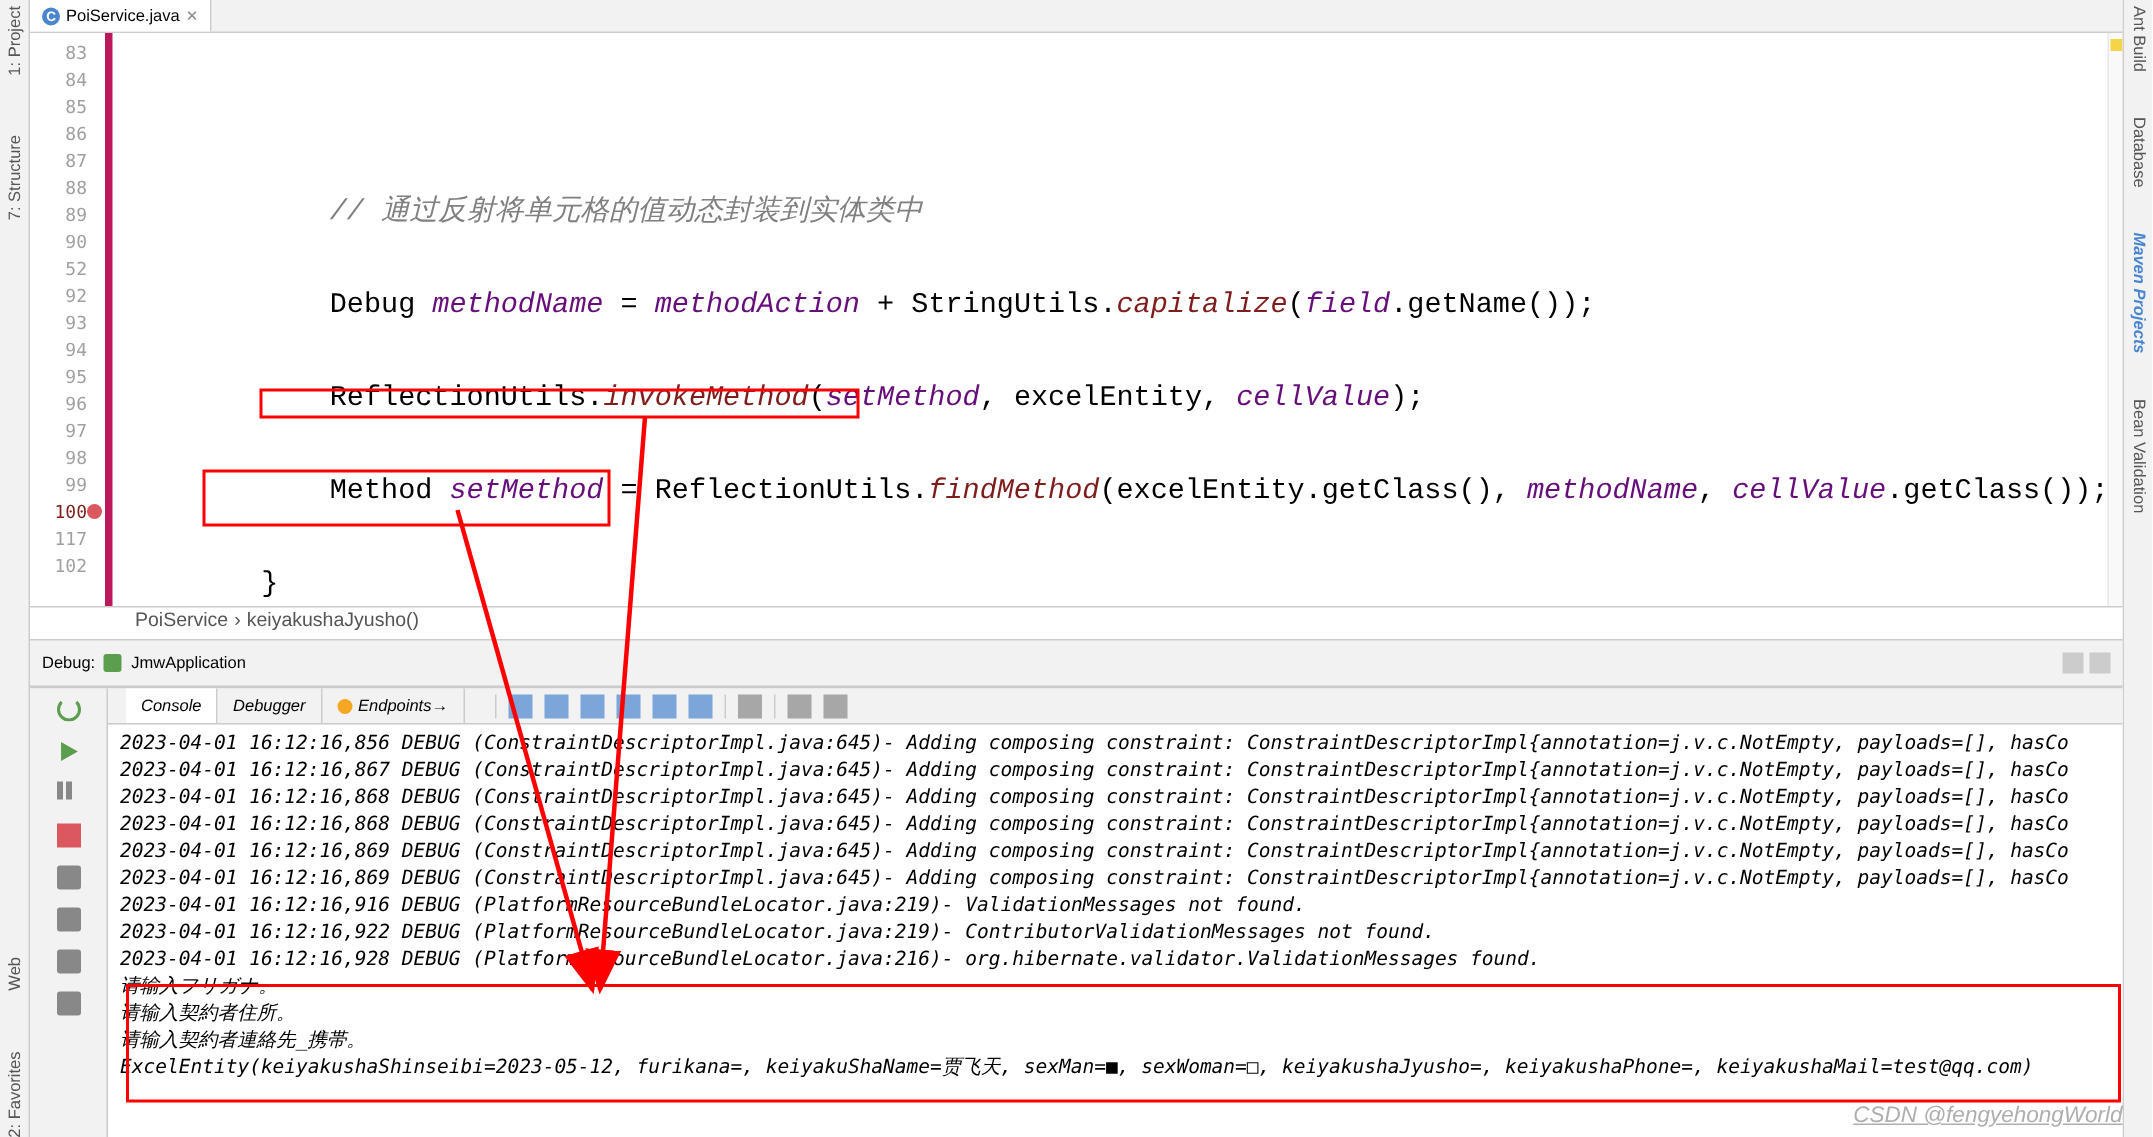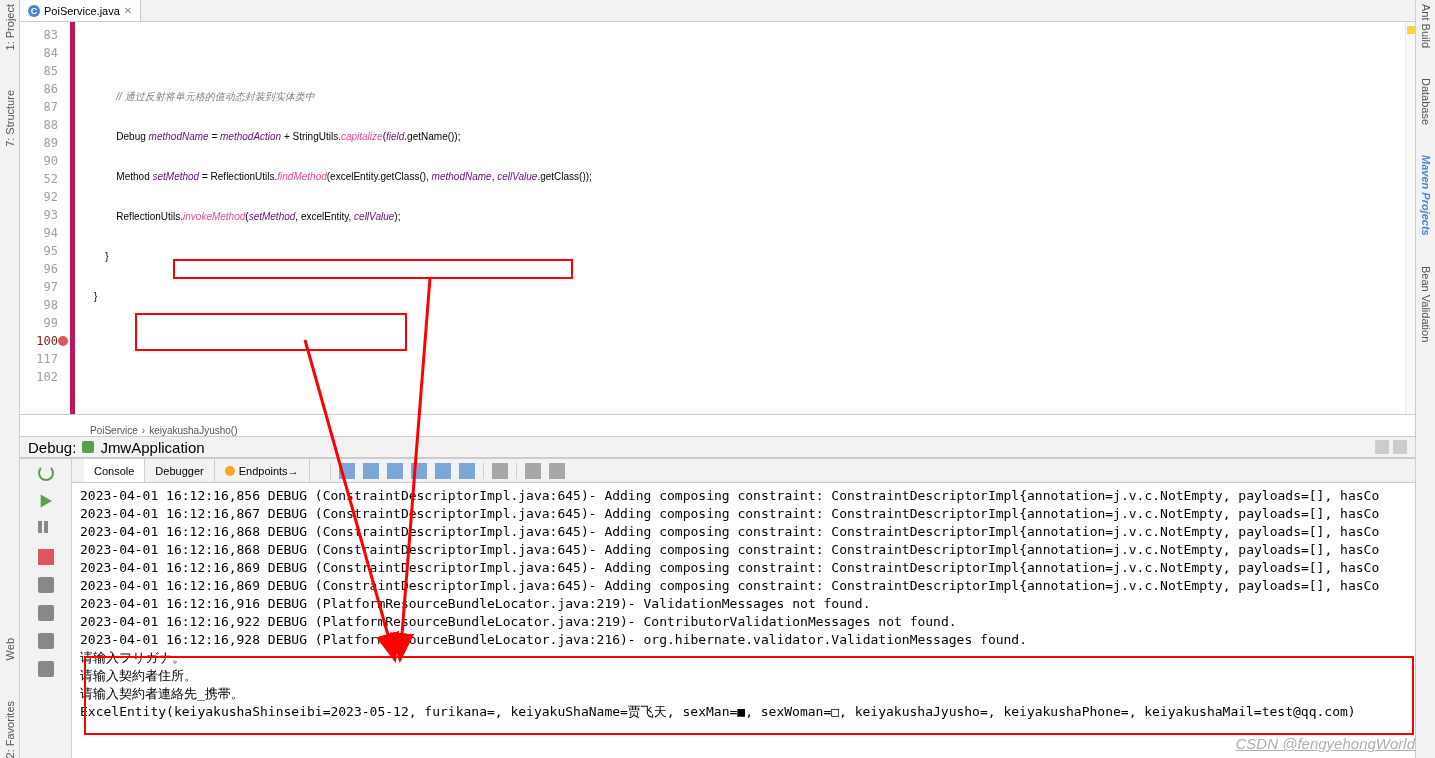--- a/index.html
+++ b/index.html
@@ -11,41 +11,41 @@
 .right-toolbar .vtext { writing-mode: vertical-rl; font-size: 11px; color: #555; cursor: pointer; white-space: nowrap; }
 .center { flex: 1; display: flex; flex-direction: column; position: relative; }
 .tabs-bar { height: 22px; background: #f2f2f2; border-bottom: 1px solid #ccc; display: flex; align-items: center; }
 .file-tab { height: 21px; background: #fff; border-right: 1px solid #ccc; display: flex; align-items: center; padding: 0 8px; gap: 4px; font-size: 11px; }
 .file-tab .c-icon { width: 12px; height: 12px; border-radius: 50%; background: #4a86cf; color: #fff; display: flex; align-items: center; justify-content: center; font-size: 9px; font-weight: bold; }
 .file-tab .close { color: #888; font-size: 10px; }
 .editor-area { flex: 1; display: flex; overflow: hidden; position: relative; }
 .gutter { width: 55px; background: #fff; border-right: 5px solid #be185d; padding-top: 4px; }
 .gutter .ln { height: 18px; text-align: right; padding-right: 12px; color: #a0a0a0; font-family: "Consolas", monospace; font-size: 12px; line-height: 18px; position: relative; }
 .gutter .bp { position: absolute; right: 2px; top: 4px; width: 10px; height: 10px; background: #db5860; border-radius: 50%; }
-.code-area { flex: 1; font-family: Liberation Sans, sans-serif; font-size: 10px; padding-top: 4px; overflow: hidden; position: relative; white-space: pre; }
+.code-area { flex: 1; font-family: Liberation Mono, monospace; font-size: 19px; padding-top: 4px; overflow: hidden; position: relative; white-space: pre; }
 .code-line { height: 18px; line-height: 18px; padding-left: 8px; }
 .cmt { color: #808080; font-style: italic; }
 .field { color: #660e7a; font-style: italic; margin-top: 12px; }
-.meth { color: #ec4899; font-style: italic; margin-top: 28px; }
+.meth { color: #7f1d1d; font-style: italic; margin-top: 28px; }
 .redbox { position: absolute; border: 2px solid #ff0000; pointer-events: none; }
-.breadcrumb { height: 22px; border-top: 1px solid #ccc; background: #fff; display: flex; align-items: flex-end; padding-left: 70px; font-size: 10px; color: #555; gap: 4px; }
-.debug-bar { height: 22px; background: #f2f2f2; border-top: 1px solid #ccc; border-bottom: 1px solid #ccc; display: flex; align-items: center; padding-left: 8px; gap: 6px; font-size: 15px; }
+.breadcrumb { height: 22px; border-top: 1px solid #ccc; background: #fff; display: flex; align-items: flex-start; padding-left: 70px; font-size: 13px; color: #555; gap: 4px; }
+.debug-bar { height: 32px; background: #f2f2f2; border-top: 1px solid #ccc; border-bottom: 1px solid #ccc; display: flex; align-items: center; padding-left: 8px; gap: 6px; font-size: 11px; }
 .debug-bar .bug { width: 12px; height: 12px; background: #5b9e4d; border-radius: 2px; }
 .debug-bar .right-icons { margin-left: auto; display: flex; gap: 4px; padding-right: 8px; }
 .debug-bar .ricon { width: 14px; height: 14px; background: #ccc; }
 .debug-panel { flex: 0 0 300px; display: flex; background: #fff; border-top: 1px solid #ccc; }
 .debug-left { width: 52px; background: #f2f2f2; border-right: 1px solid #ccc; display: flex; flex-direction: column; align-items: center; padding-top: 6px; gap: 12px; }
 .debug-left .dicon { width: 16px; height: 16px; cursor: pointer; }
 .di-green { background: #5b9e4d; clip-path: polygon(20% 10%, 90% 50%, 20% 90%); }
 .di-refresh { border: 2px solid #5b9e4d; border-radius: 50%; border-top-color: transparent; }
 .di-pause { display: flex; gap: 2px; }
 .di-pause span { width: 4px; height: 12px; background: #888; }
 .di-stop { background: #db5860; width: 12px; height: 12px; }
 .di-grey { background: #888; border-radius: 2px; }
-.debug-right { flex: 1; display: flex; flex-direction: column; }
+.debug-right { flex: 1; display: flex; flex-direction: column; font-style: italic; }
 .debug-tabs { height: 24px; display: flex; align-items: center; border-bottom: 1px solid #ccc; background: #f2f2f2; }
 .debug-tab { padding: 0 10px; height: 23px; display: flex; align-items: center; font-size: 11px; cursor: pointer; border-right: 1px solid #ccc; }
 .debug-tab.active { background: #fff; }
 .debug-tab .ep-icon { width: 10px; height: 10px; background: #f5a623; border-radius: 50%; margin-right: 4px; }
 .debug-toolbar { display: flex; gap: 8px; padding-left: 20px; }
 .debug-toolbar .ticon { width: 16px; height: 16px; background: #4a86cf; opacity: 0.7; }
 .debug-toolbar .sep { width: 1px; height: 16px; background: #ccc; }
 .console-out { flex: 1; font-family: "Consolas", "Microsoft YaHei", monospace; font-size: 13px; padding: 4px 8px; overflow: hidden; white-space: pre; line-height: 18px; position: relative; }
 .arrow-svg { position: absolute; top: 0; left: 0; pointer-events: none; z-index: 10; }
 .watermark { position: absolute; bottom: 6px; right: 20px; color: rgba(120,120,120,0.6); font-size: 15px; font-style: italic; z-index: 20; text-decoration: underline; }
@@ -92,22 +92,22 @@
           <div class="ln">98</div>
           <div class="ln">99</div>
           <div class="ln" style="color: #7f1d1d;">100<span class="bp"></span></div>
           <div class="ln">117</div>
           <div class="ln">102</div>
         </div>
       <div class="code-area" id="code">
         <div class="code-line"><span></span></div>
         <div class="code-line"><span class="cmt">            // 通过反射将单元格的值动态封装到实体类中</span></div>
         <div class="code-line"><span>            Debug </span><span class="field">methodName</span><span> = </span><span class="field">methodAction</span><span> + StringUtils.</span><span class="meth">capitalize</span><span>(</span><span class="field">field</span><span>.getName());</span></div>
+        <div class="code-line"><span>            ReflectionUtils.</span><span class="meth">invokeMethod</span><span>(</span><span class="field">setMethod</span><span>, excelEntity, </span><span class="field">cellValue</span><span>);</span></div>
         <div class="code-line"><span>            Method </span><span class="field">setMethod</span><span> = ReflectionUtils.</span><span class="meth">findMethod</span><span>(excelEntity.getClass(), </span><span class="field">methodName</span><span>, </span><span class="field">cellValue</span><span>.getClass());</span></div>
-        <div class="code-line"><span>            ReflectionUtils.</span><span class="meth">invokeMethod</span><span>(</span><span class="field">setMethod</span><span>, excelEntity, </span><span class="field">cellValue</span><span>);</span></div>
         <div class="code-line"><span>        }</span></div>
         <div class="code-line"><span>    }</span></div>
         <div class="code-line"><span></span></div>
         
         
         
         
         
         
         

